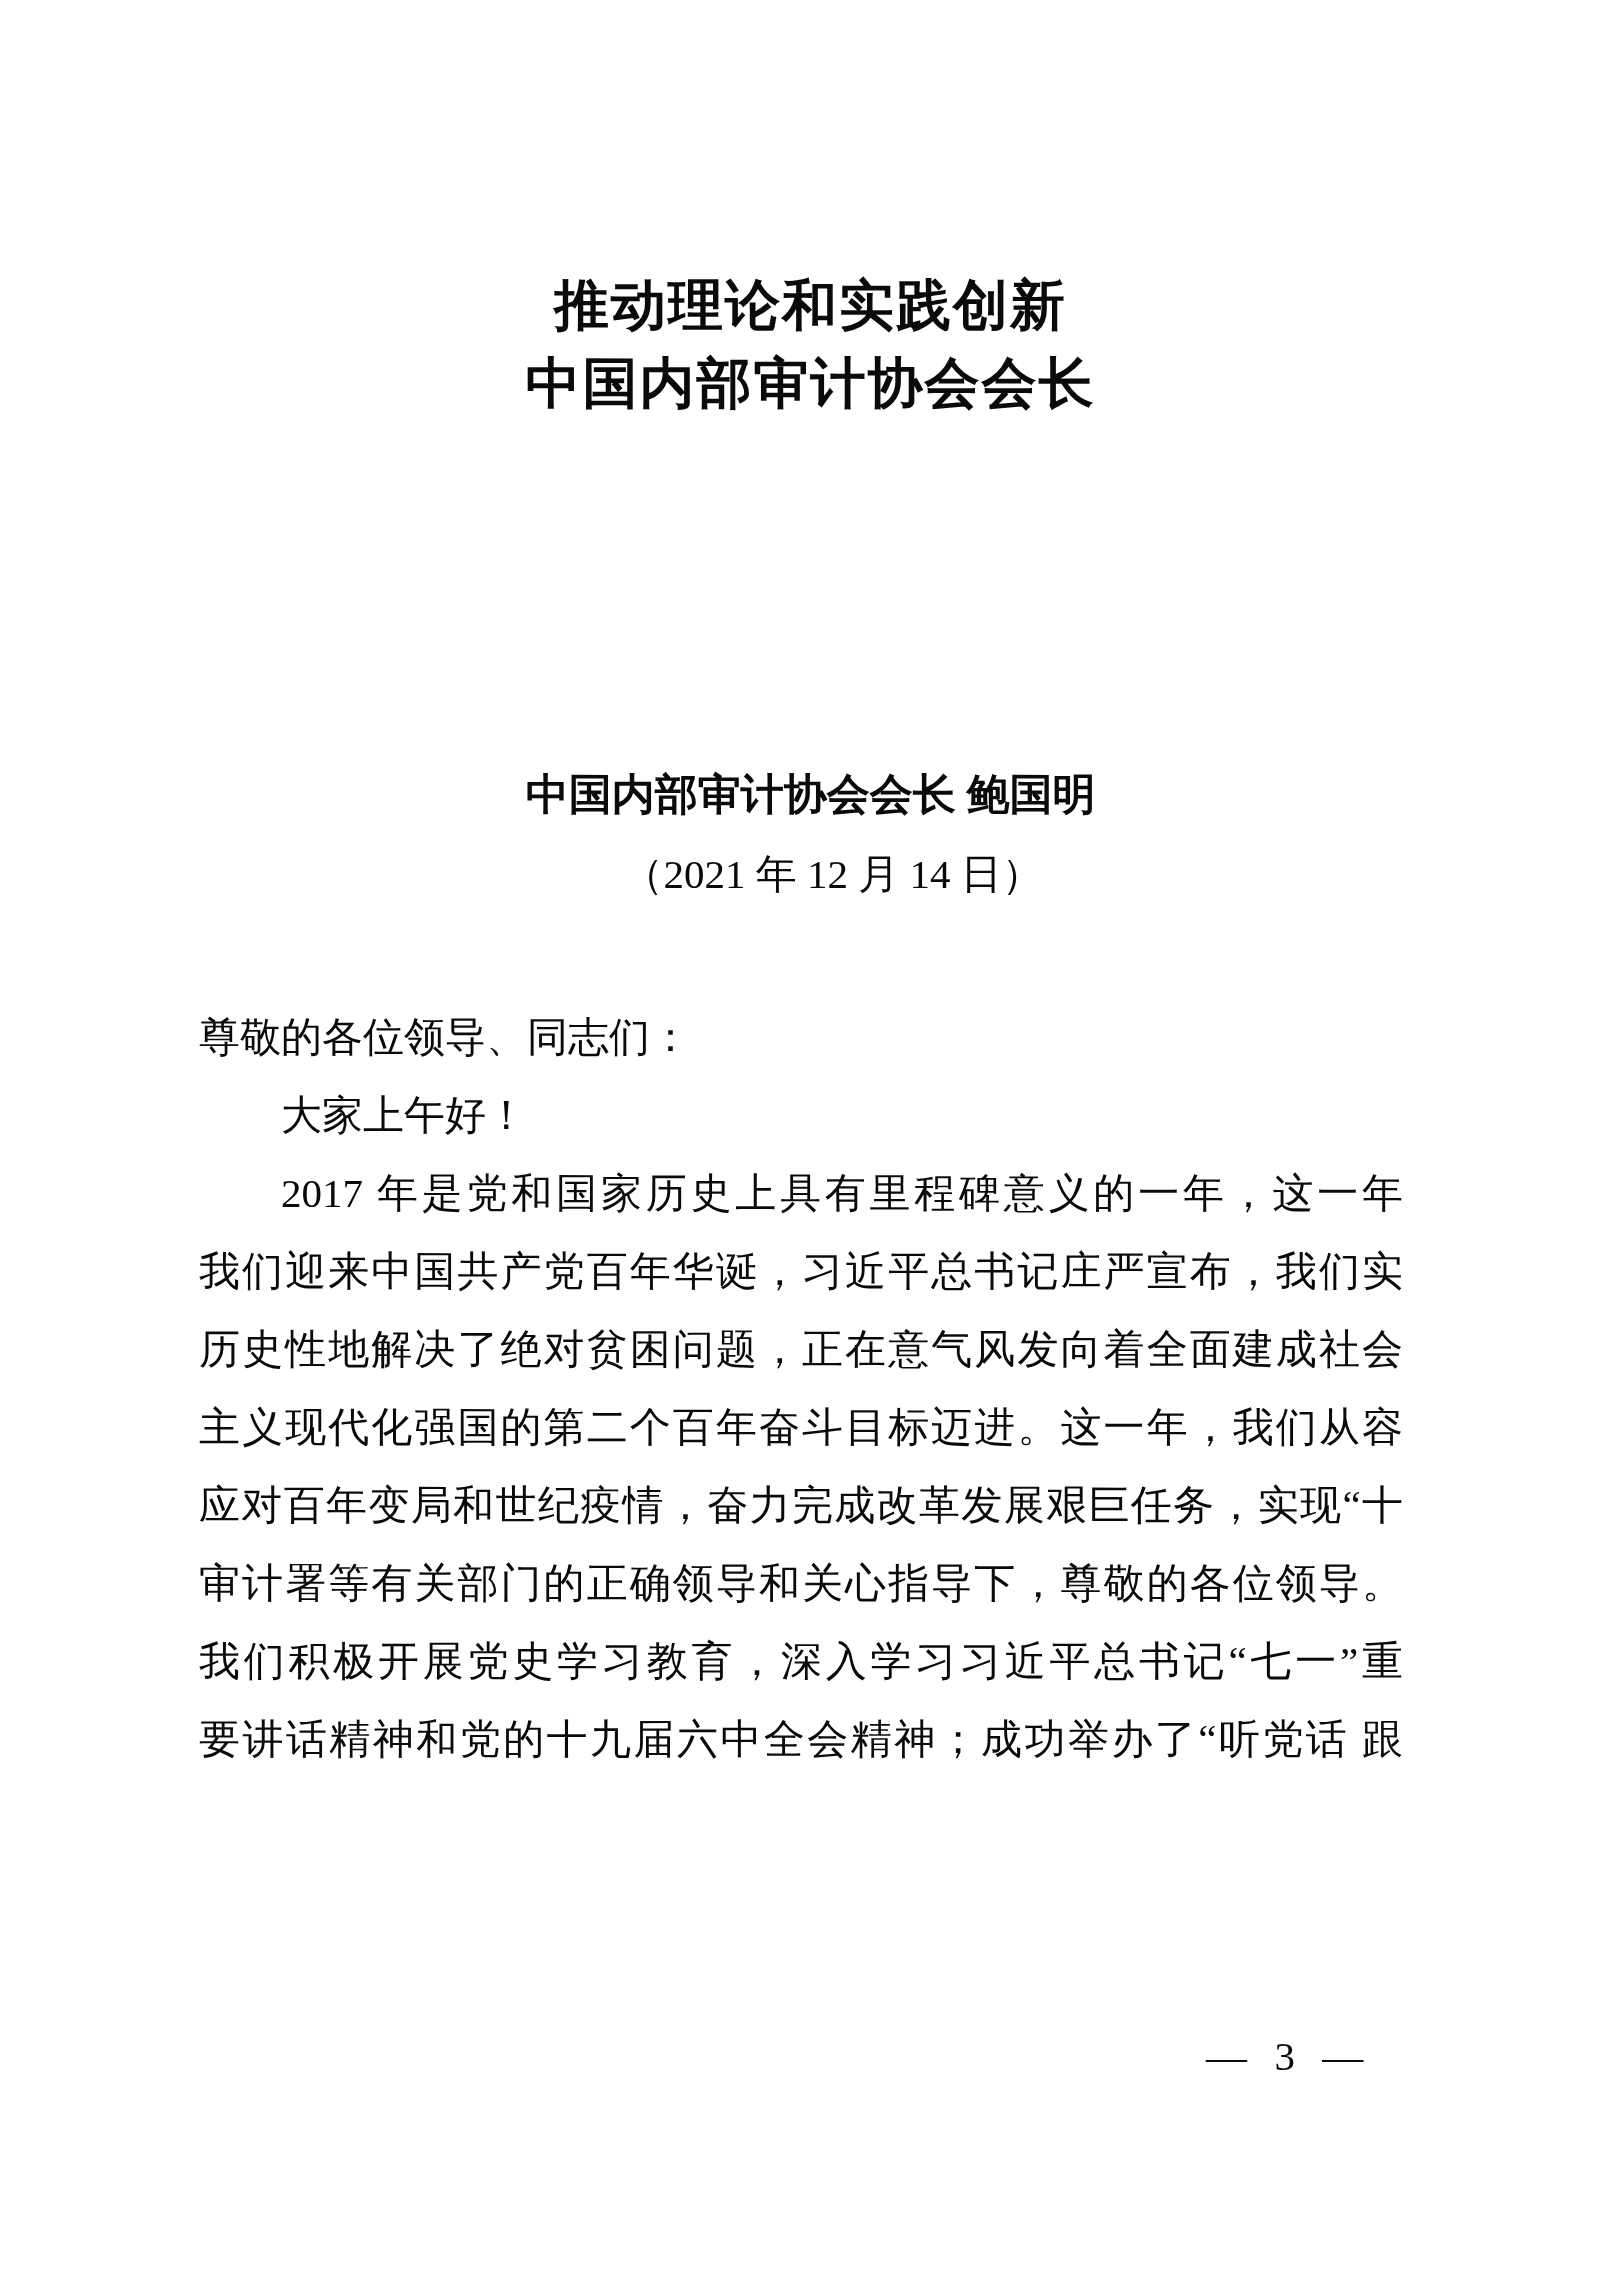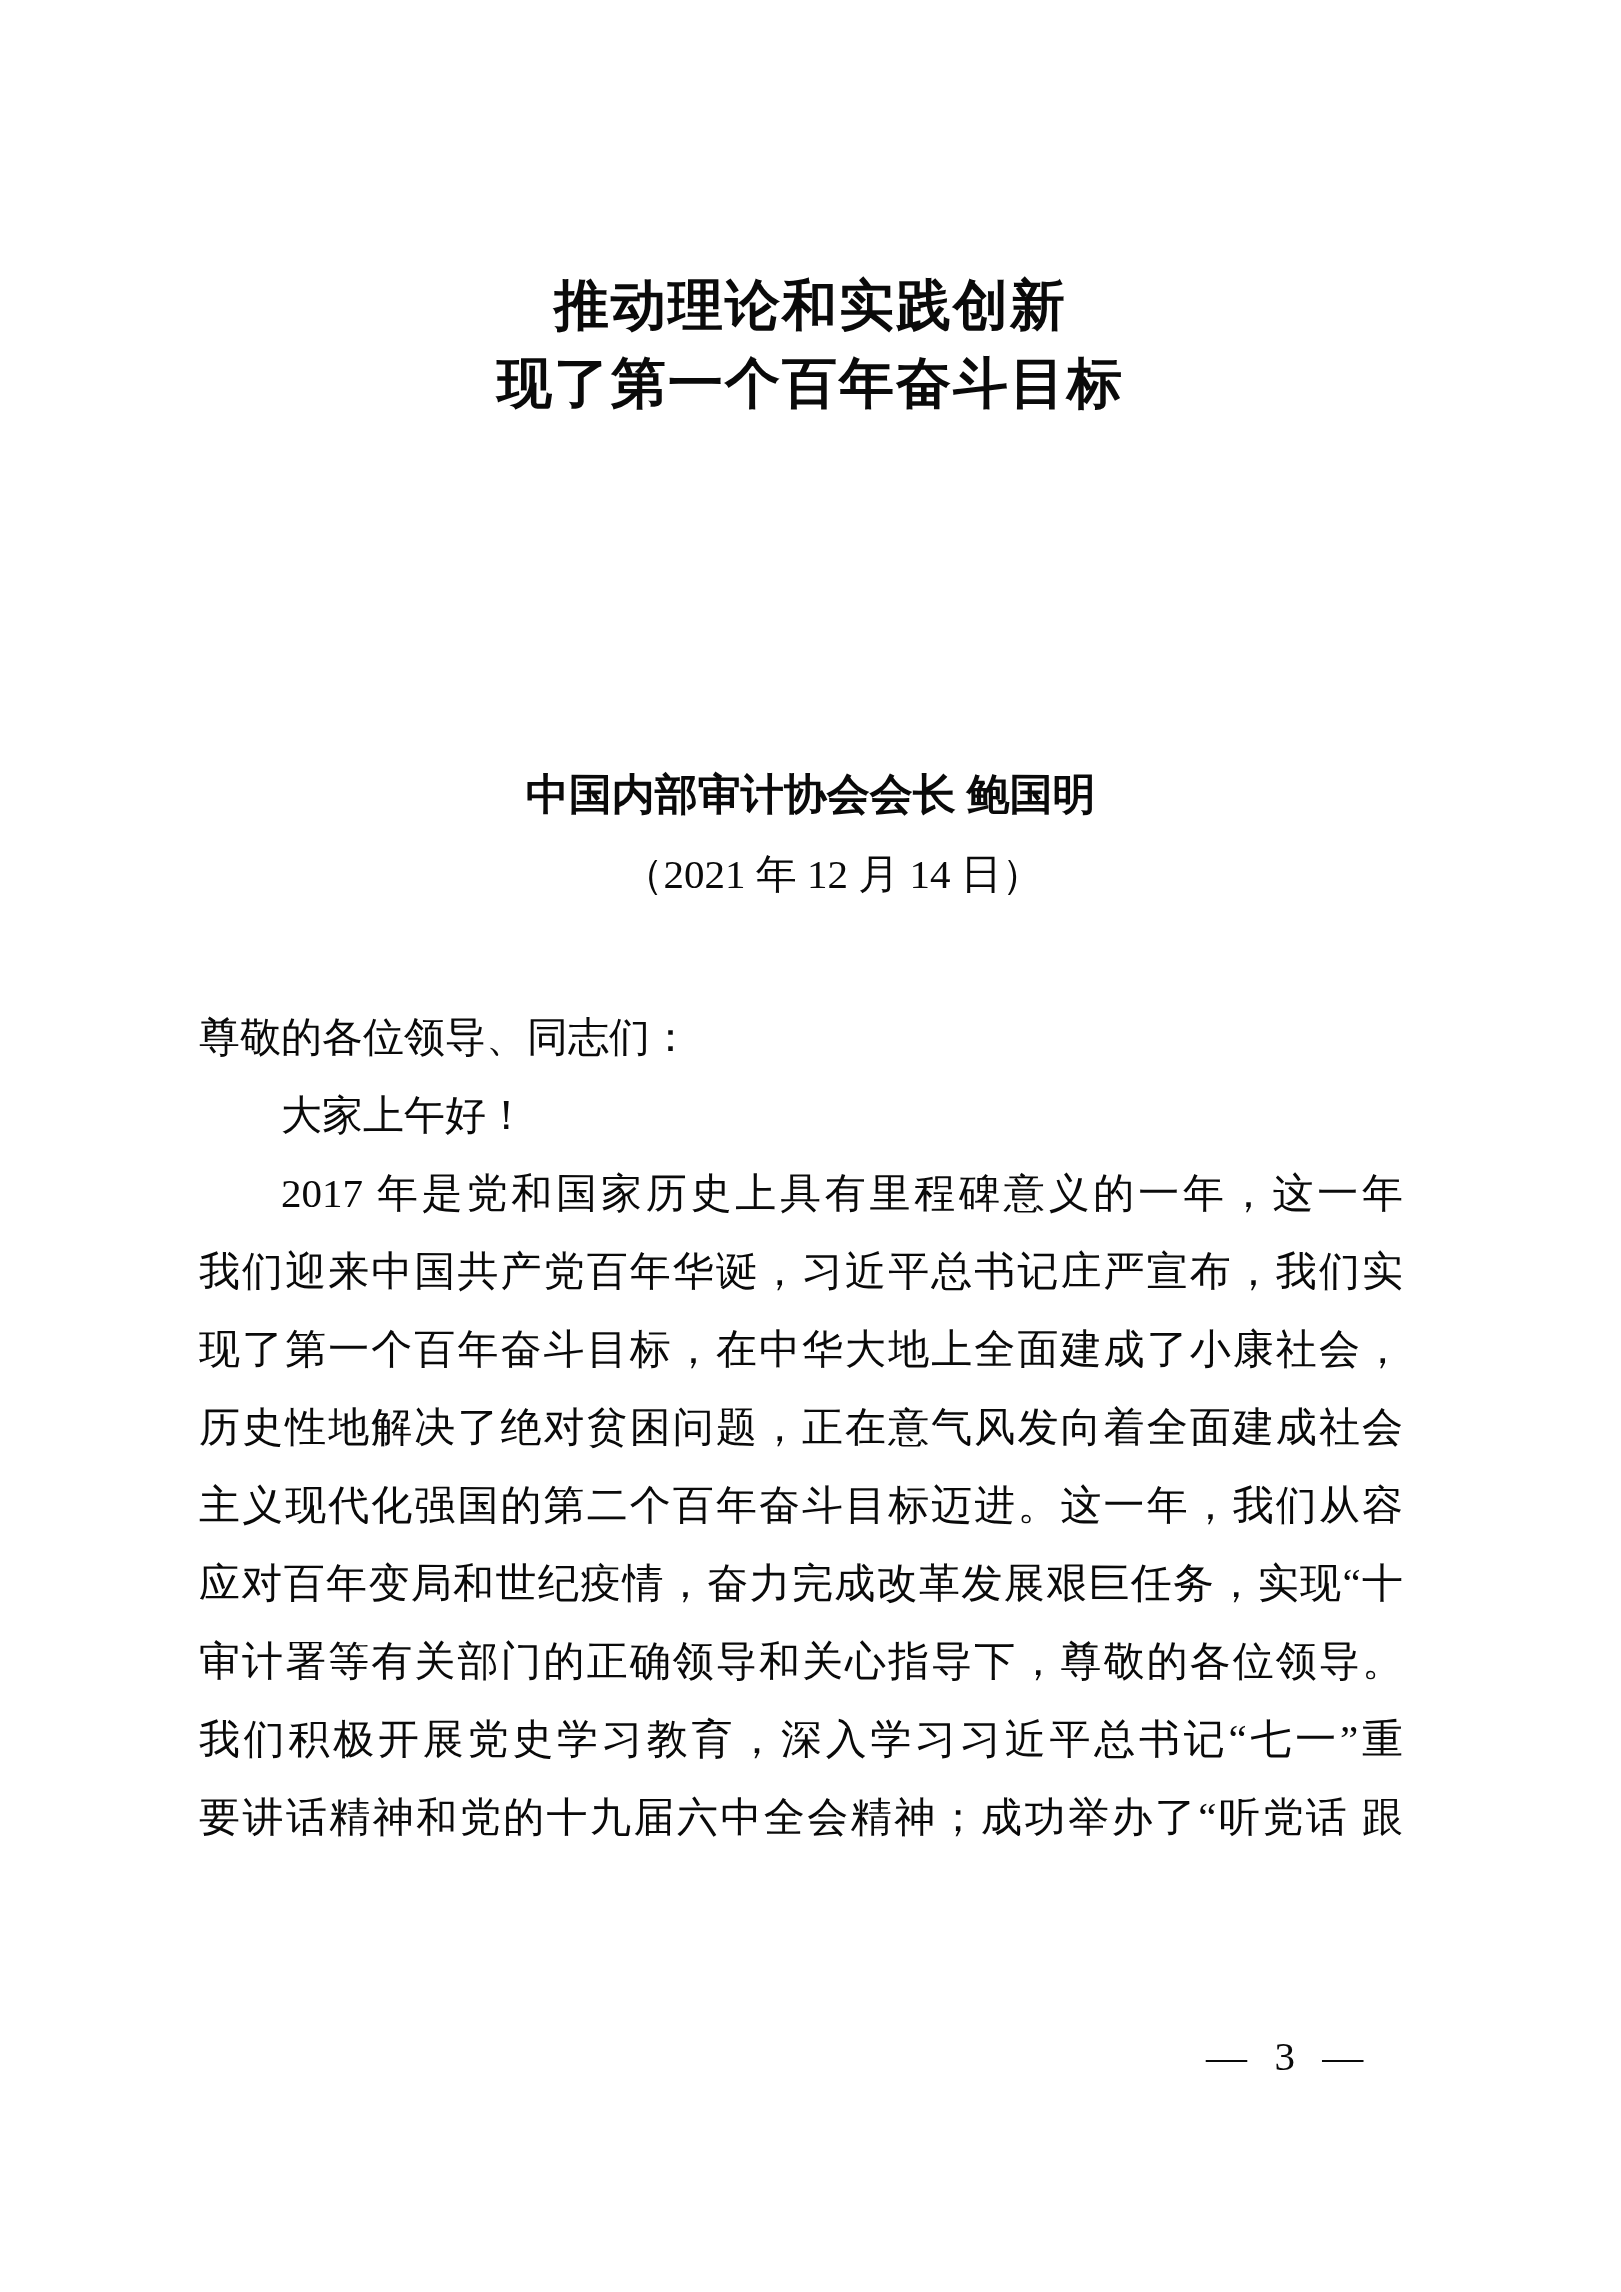--- a/index.html
+++ b/index.html
@@ -91,35 +91,34 @@
     letter-spacing: 0;
   }
 </style>
 </head>
 <body>
 
 <div class="page">
 
   <header class="title-block">
     <div class="title-line">推动理论和实践创新</div>
-    <div class="title-line">现了第一个百年奋斗目标</div>
+    <div class="title-line">中国内部审计协会会长</div>
   </header>
 
 
   <div class="author-line">中国内部审计协会会长 鲍国明</div>
 
   <div class="date-line">（2021 年 12 月 14 日）</div>
 
   <main class="body-text">
     <div class="bl">尊敬的各位领导、同志们：</div>
     <div class="bl indent">大家上午好！</div>
 
     <div class="bl indent fill">2017 年是党和国家历史上具有里程碑意义的一年，这一年</div>
     <div class="bl fill">我们迎来中国共产党百年华诞，习近平总书记庄严宣布，我们实</div>
-    <div class="bl fill">现了第一个百年奋斗目标，在中华大地上全面建成了小康社会，</div>
     <div class="bl fill">历史性地解决了绝对贫困问题，正在意气风发向着全面建成社会</div>
     <div class="bl fill">主义现代化强国的第二个百年奋斗目标迈进。这一年，我们从容</div>
     <div class="bl fill">应对百年变局和世纪疫情，奋力完成改革发展艰巨任务，实现“十</div>
 
     <div class="bl fill">审计署等有关部门的正确领导和关心指导下，尊敬的各位领导。</div>
     <div class="bl fill">我们积极开展党史学习教育，深入学习习近平总书记“七一”重</div>
     <div class="bl fill">要讲话精神和党的十九届六中全会精神；成功举办了“听党话 跟</div>
   </main>
 
   <footer class="page-footer">

